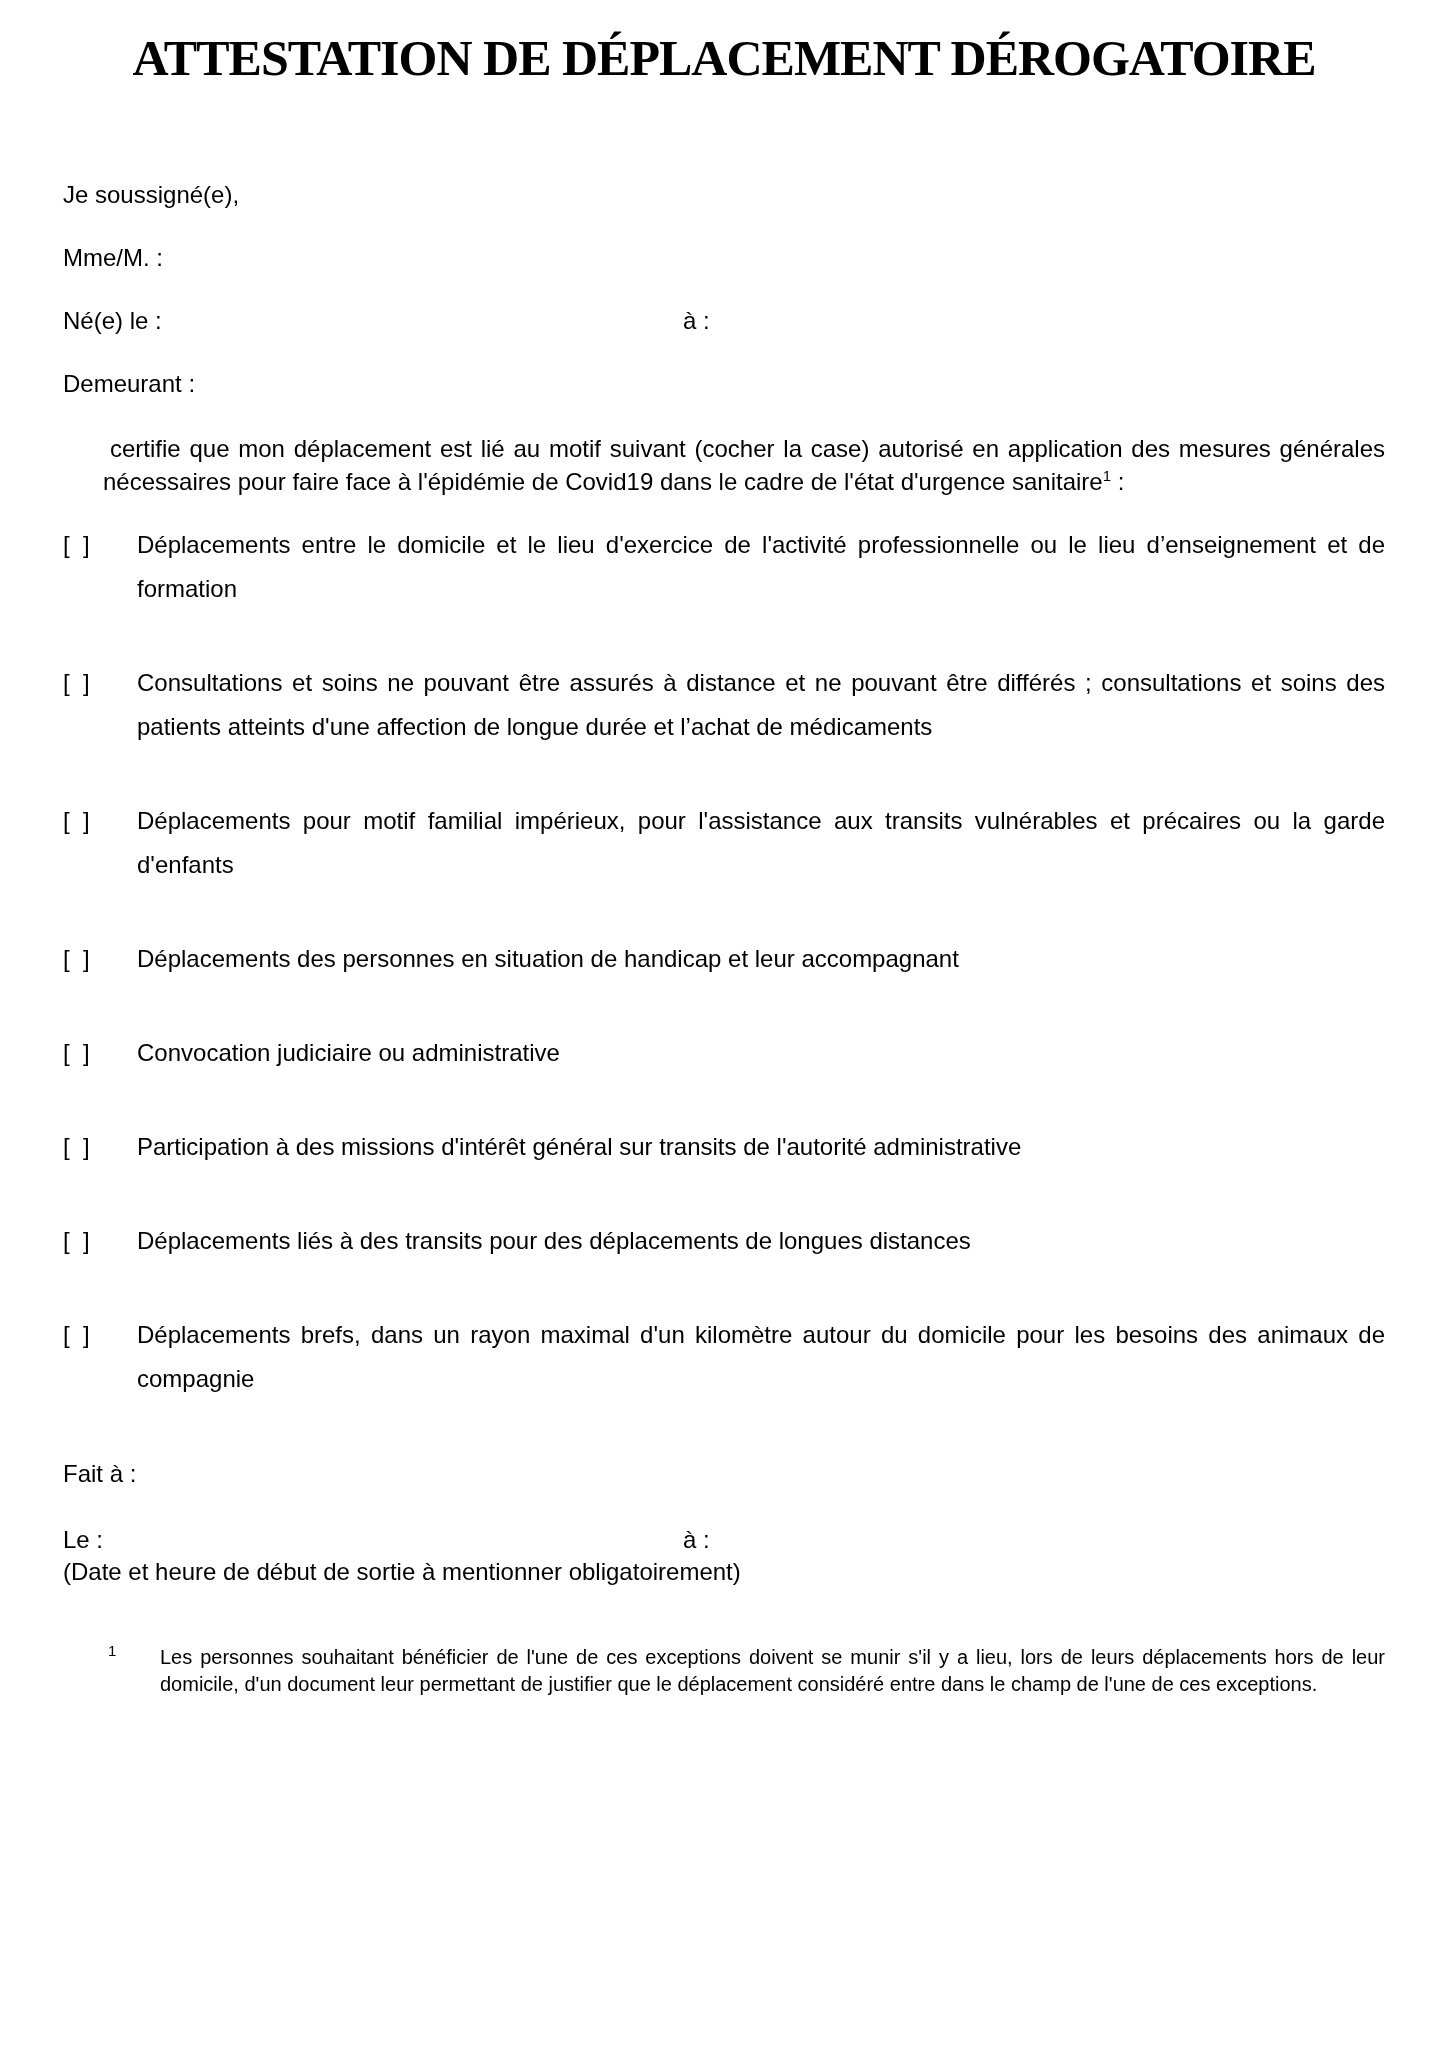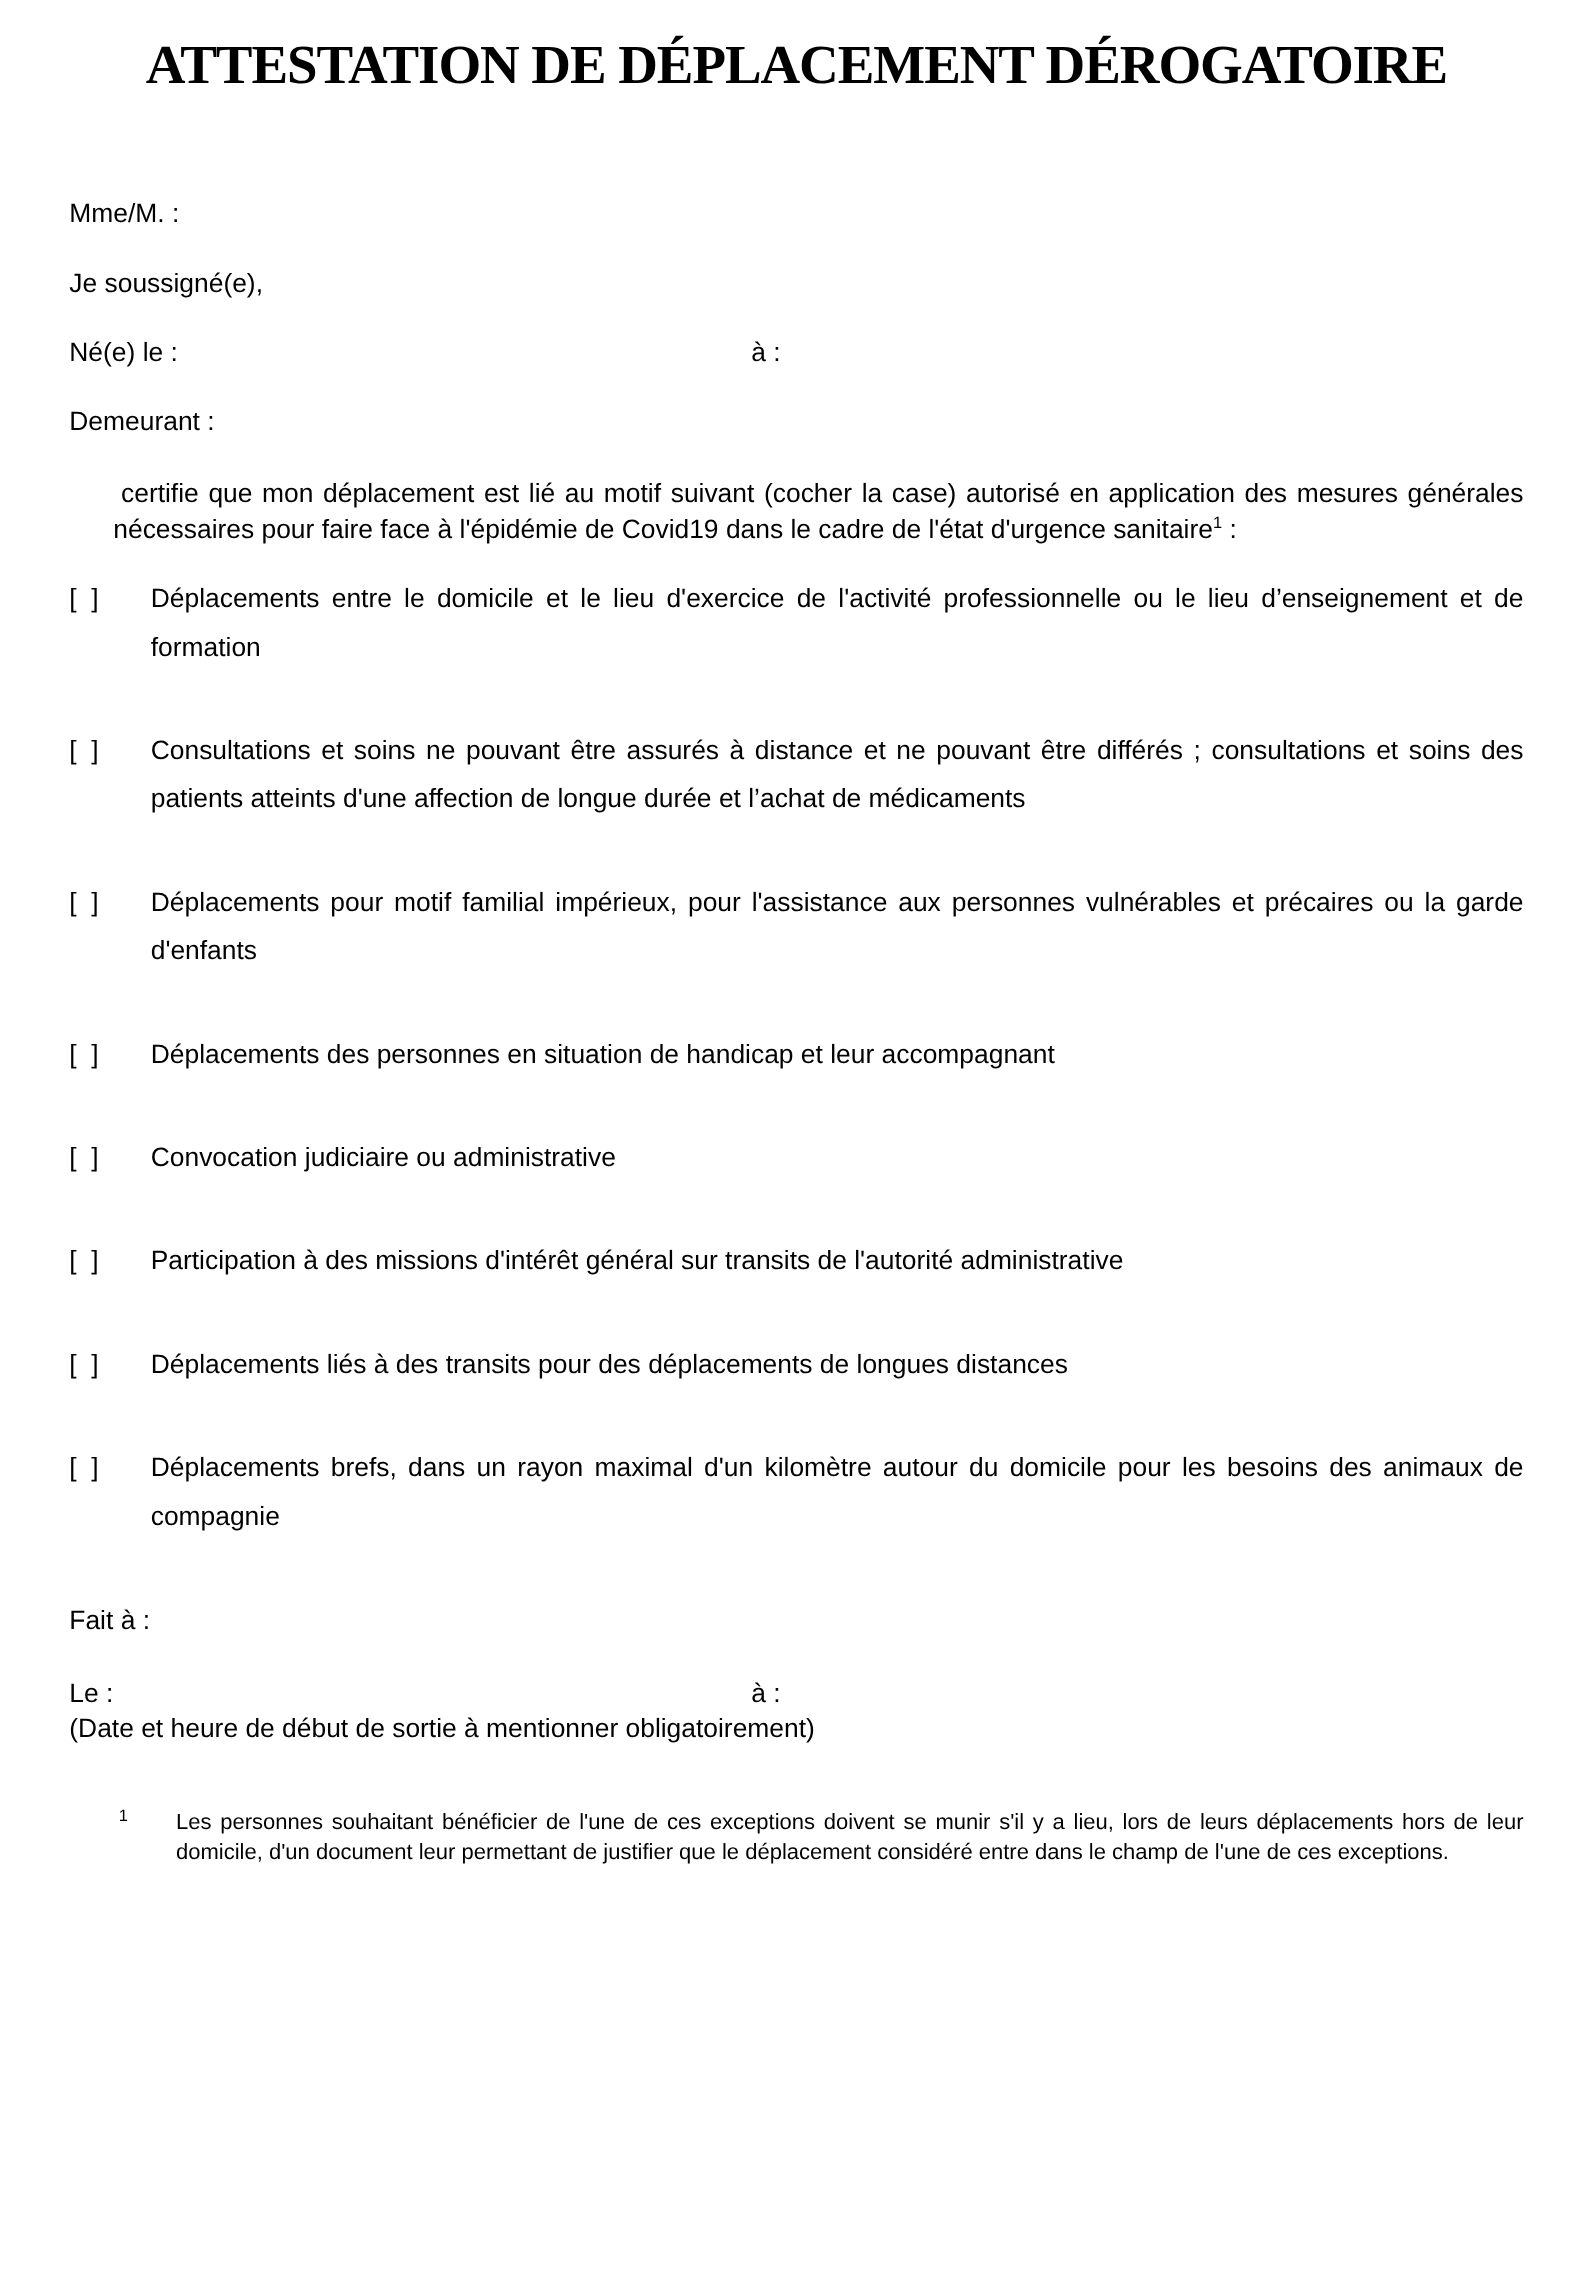--- a/index.html
+++ b/index.html
@@ -107,27 +107,27 @@
 <body>
 
 <div class="page">
   <div class="content">
 
     <h1 class="doc-title">ATTESTATION DE DÉPLACEMENT DÉROGATOIRE</h1>
 
 
     <div class="identity">
       <div class="field">
+        <span>Je soussigné(e),</span>
+      </div>
+      <div class="field">
         <span>Mme/M. :</span>
         <span class="fill"></span>
       </div>
       <div class="field">
-        <span>Je soussigné(e),</span>
-      </div>
-      <div class="field">
         <span>Né(e) le :</span>
         <span class="fill"></span>
         <span class="at-label">à :</span>
       </div>
       <div class="field">
         <span>Demeurant :</span>
         <span class="fill"></span>
       </div>
     </div>
 
@@ -140,21 +140,21 @@
         <span class="rtext">Déplacements entre le domicile et le lieu d'exercice de l'activité professionnelle ou le lieu d’enseignement et de formation</span>
       </div>
 
       <div class="reason">
         <span class="box">[  ]</span>
         <span class="rtext">Consultations et soins ne pouvant être assurés à distance et ne pouvant être différés ; consultations et soins des patients atteints d'une affection de longue durée et l’achat de médicaments</span>
       </div>
 
       <div class="reason">
         <span class="box">[  ]</span>
-        <span class="rtext">Déplacements pour motif familial impérieux, pour l'assistance aux personnes vulnérables et précaires ou la garde d'enfants</span>
+        <span class="rtext">Déplacements pour motif familial impérieux, pour l'assistance aux transits vulnérables et précaires ou la garde d'enfants</span>
       </div>
 
       <div class="reason">
         <span class="box">[  ]</span>
         <span class="rtext">Déplacements des personnes en situation de handicap et leur accompagnant</span>
       </div>
 
       <div class="reason">
         <span class="box">[  ]</span>
         <span class="rtext">Convocation judiciaire ou administrative</span>

